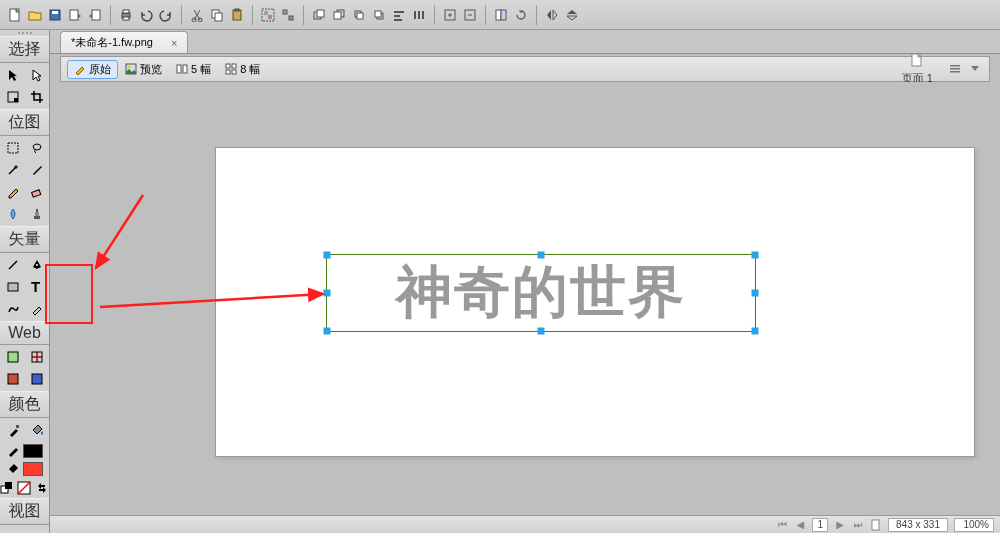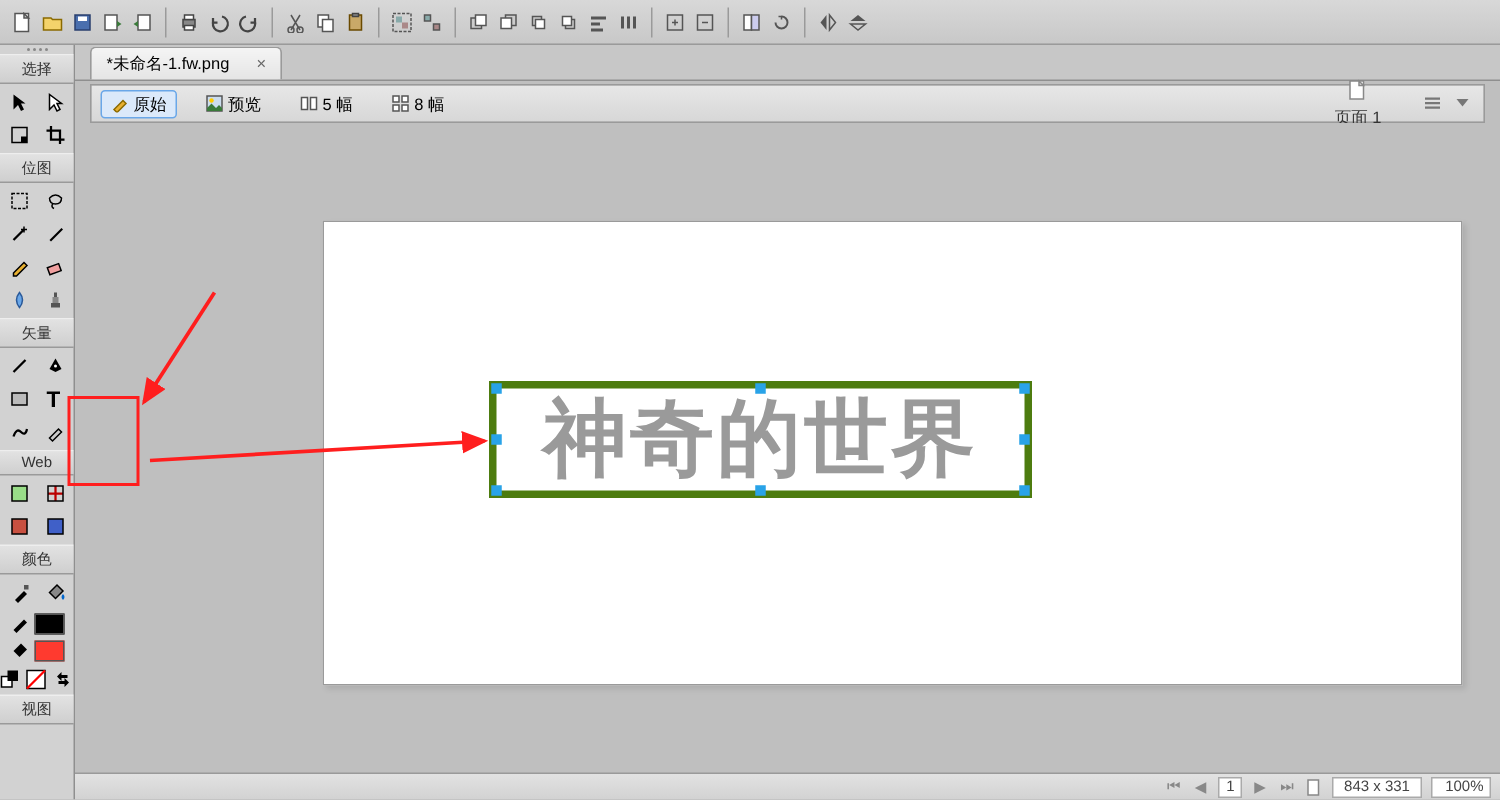--- a/index.html
+++ b/index.html
@@ -26,21 +26,21 @@
   
   .left-col {
     position: absolute; left: 0; top: 30px; bottom: 0;
     width: 50px;
     background: #d2d2d2;
     border-right: 1px solid #8f8f8f;
     display: flex; flex-direction: column;
     align-items: stretch;
   }
   .tool-header {
-    font-size: 10px; color: #333; text-align: center;
+    font-size: 16px; color: #333; text-align: center;
     padding: 2px 0;
     background: linear-gradient(#e2e2e2,#cfcfcf);
     border-top: 1px solid #eee;
     border-bottom: 1px solid #9a9a9a;
   }
   .tool-grip {
     height: 6px;
     display: flex; align-items: center; justify-content: center;
     gap: 2px;
   }
@@ -83,21 +83,21 @@
   .tab-close { font-size: 11px; color: #666; cursor: pointer; }
 
   
   .sub-toolbar {
     position: absolute; left: 60px; top: 56px; right: 10px;
     height: 26px;
     background: linear-gradient(#e7e7e7,#d7d7d7);
     border: 1px solid #9a9a9a;
     display: flex; align-items: center;
     padding: 0 6px;
-    gap: 12px;
+    gap: 0;
     font-size: 11px;
   }
   .view-btn {
     display: flex; align-items: center; gap: 3px;
     padding: 1px 6px;
     border: 1px solid transparent;
     border-radius: 3px;
     cursor: pointer;
   }
   .view-btn.active { border-color: #6aa7e8; background: #dbe9fa; }
@@ -123,22 +123,22 @@
     width: 760px; height: 310px;
     background: #fff;
     border: 1px solid #9a9a9a;
     box-shadow: 2px 2px 4px rgba(0,0,0,.1);
   }
 
   
   .text-sel {
     position: absolute;
     left: 326px; top: 254px;
-    width: 362px; height: 78px;
-    border: 5px solid #4d7c0f;
+    width: 430px; height: 78px;
+    border: 1px solid #4d7c0f;
   }
   .handle {
     position: absolute; width: 7px; height: 7px;
     background: #29a3e8;
     transform: translate(-50%, -50%);
   }
   .h-tl{left:0;top:0;} .h-t{left:50%;top:0;} .h-tr{left:100%;top:0;}
   .h-l{left:0;top:50%;} .h-r{left:100%;top:50%;}
   .h-bl{left:0;top:100%;} .h-b{left:50%;top:100%;} .h-br{left:100%;top:100%;}
   .big-text {

